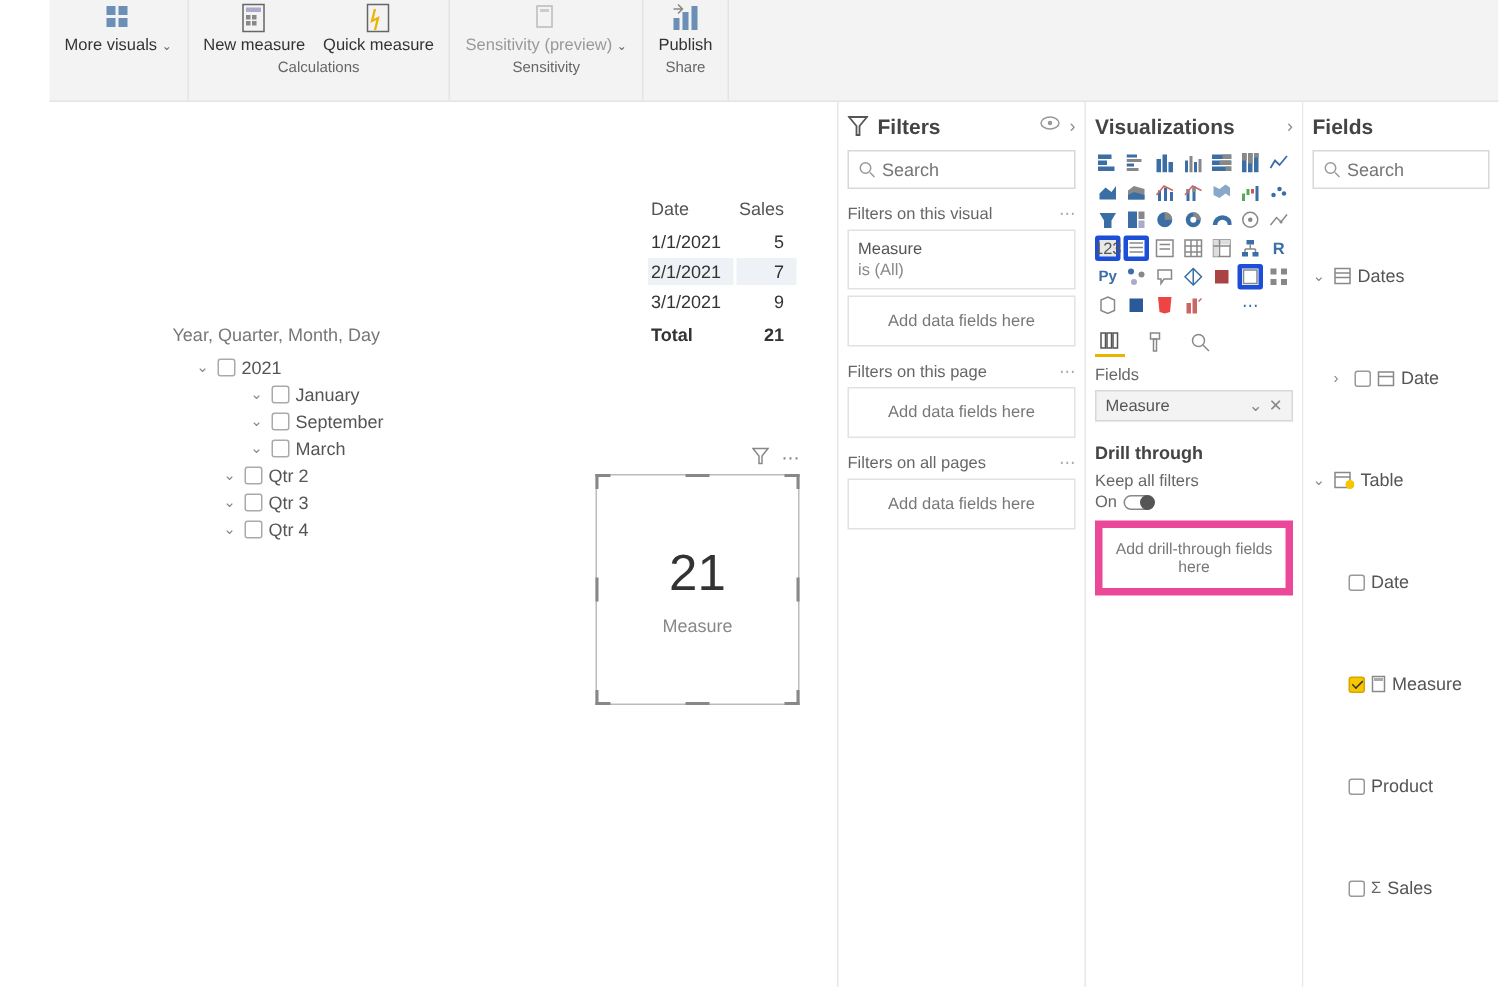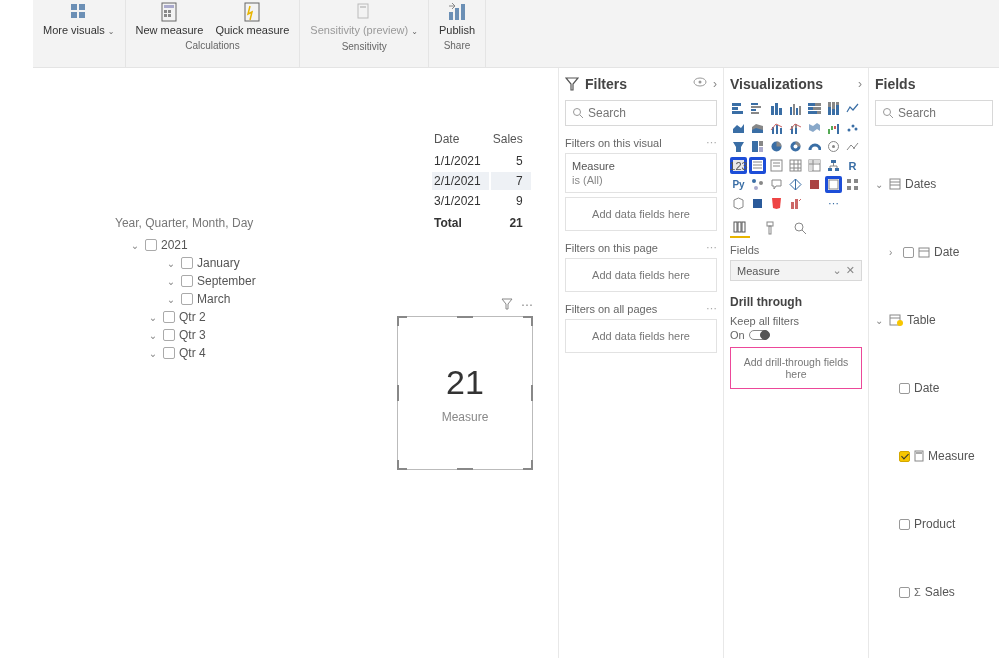--- a/index.html
+++ b/index.html
@@ -93,21 +93,21 @@
   .field-well{border:1px solid #d8d8d8;background:#f3f3f3;display:flex;align-items:center;justify-content:space-between;padding:3px 6px;font-size:11px;color:#555;}
   .field-well .actions{display:flex;gap:4px;color:#888;}
   .field-well .actions span{cursor:pointer;}
   .drill-title{font-size:12px;font-weight:600;color:#444;margin:14px 0 6px;}
   .toggle-row{font-size:11px;color:#666;margin:4px 0 6px;}
   .toggle{display:inline-flex;align-items:center;gap:4px;margin-top:2px;}
   .toggle-track{width:20px;height:10px;border:1px solid #888;border-radius:6px;position:relative;display:inline-block;vertical-align:middle;}
   .toggle-track.off .knob{left:0;}
   .toggle-track.on .knob{left:10px;background:#555;}
   .knob{position:absolute;top:-1px;width:10px;height:10px;border:1px solid #555;border-radius:50%;background:#fff;}
-  .drill-drop{border:1px solid #ec4899;text-align:center;padding:8px 4px;font-size:10.5px;color:#777;margin-top:0;}
+  .drill-drop{border:5px solid #ec4899;text-align:center;padding:8px 4px;font-size:10.5px;color:#777;margin-top:0;}
 
   
   .field-tree{font-size:12px;color:#555;}
   .ft-row{display:flex;align-items:center;height:20px;cursor:pointer;gap:4px;margin-top:48px;}
   .ft-chev{width:10px;color:#888;font-size:10px;}
   .ft-chev.open::before{content:"⌄";}
   .ft-chev.closed::before{content:"›";}
   .table-ico{color:#888;font-size:11px;}
   .table-ico.warn{position:relative;}
   .ft-check{width:11px;height:11px;border:1px solid #999;border-radius:2px;display:inline-block;}

